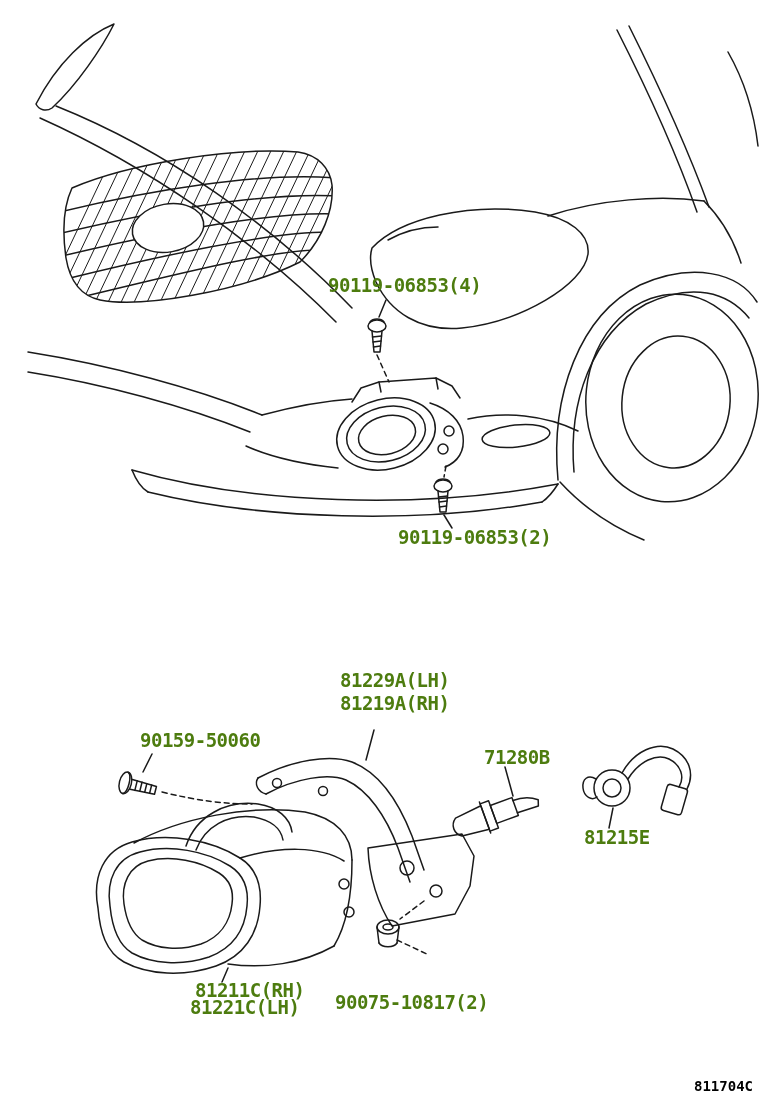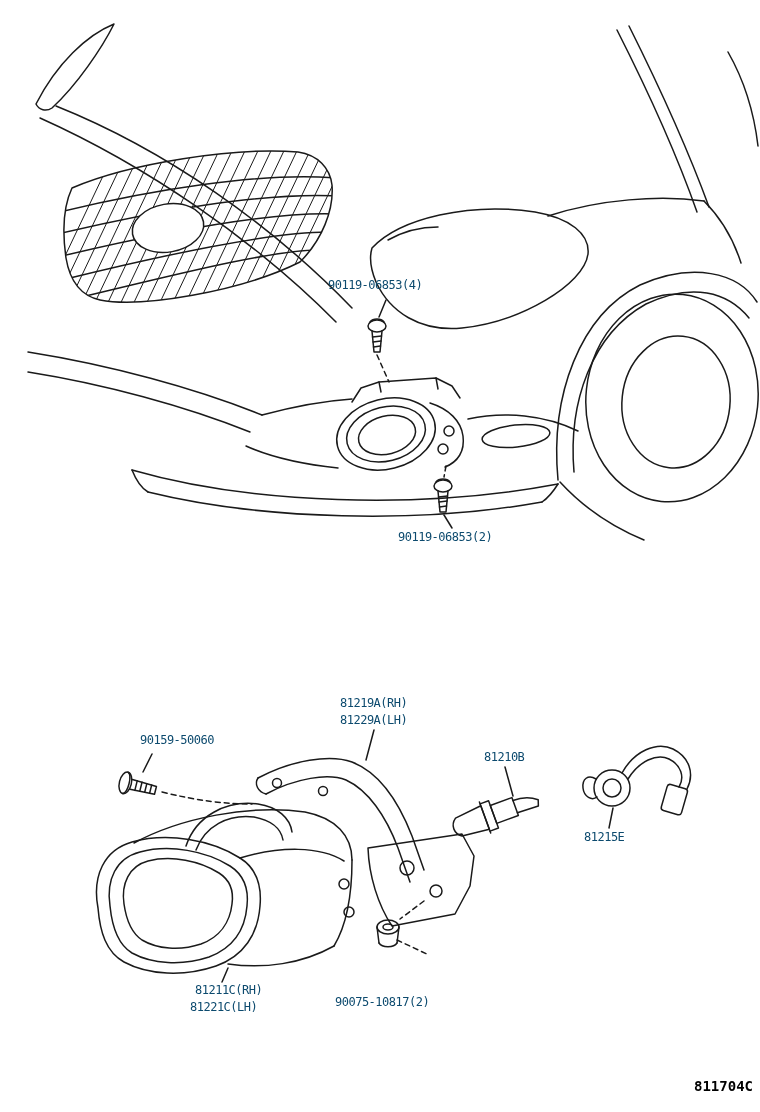--- a/index.html
+++ b/index.html
@@ -9,24 +9,24 @@
     position: relative;
     width: 760px;
     height: 1112px;
     background: #ffffff;
     overflow: hidden;
   }
   .page > svg { position: absolute; left: 0; top: 0; }
   .part-label {
     position: absolute;
     font-family: "DejaVu Sans Mono", "Liberation Mono", monospace;
-    font-weight: normal;
-    font-size: 12px;
+    font-weight: bold;
+    font-size: 19px;
     line-height: 17px;
-    color: #0c4a6e;
+    color: #4d7c0f;
     white-space: nowrap;
     letter-spacing: -0.5px;
   }
   .diagram-code {
     position: absolute;
     left: 694px;
     top: 1078px;
     font-family: "DejaVu Sans Mono", "Liberation Mono", monospace;
     font-weight: bold;
     font-size: 14px;
@@ -193,22 +193,22 @@
       <path d="M613,808 L609,828"></path>
 
     </g>
   </svg>
 
   <div class="part-label" style="left:328px; top:277px;">90119-06853(4)</div>
   <div class="part-label" style="left:390px; top:529px;margin-left:8px;">90119-06853(2)</div>
 
   <div class="part-label" style="left:118px; top:732px;margin-left:22px;">90159-50060</div>
   <div class="part-label" style="left:340px; top:695px;">81219A(RH)</div>
-  <div class="part-label" style="left:340px; top:712px;">81229A(LH)</div>
-  <div class="part-label" style="left:484px; top:749px;">81210B</div>
+  <div class="part-label" style="left:340px; top:672px;">81229A(LH)</div>
+  <div class="part-label" style="left:484px; top:749px;">71280B</div>
   <div class="part-label" style="left:584px; top:829px;">81215E</div>
   <div class="part-label" style="left:335px; top:954px;margin-top:40px;">90075-10817(2)</div>
   <div class="part-label" style="left:195px; top:982px;text-align:right;">81211C(RH)</div>
   <div class="part-label" style="left:190px; top:999px;">81221C(LH)</div>
 
   <div class="diagram-code">811704C</div>
 
 </div>
 
 </body></html>

